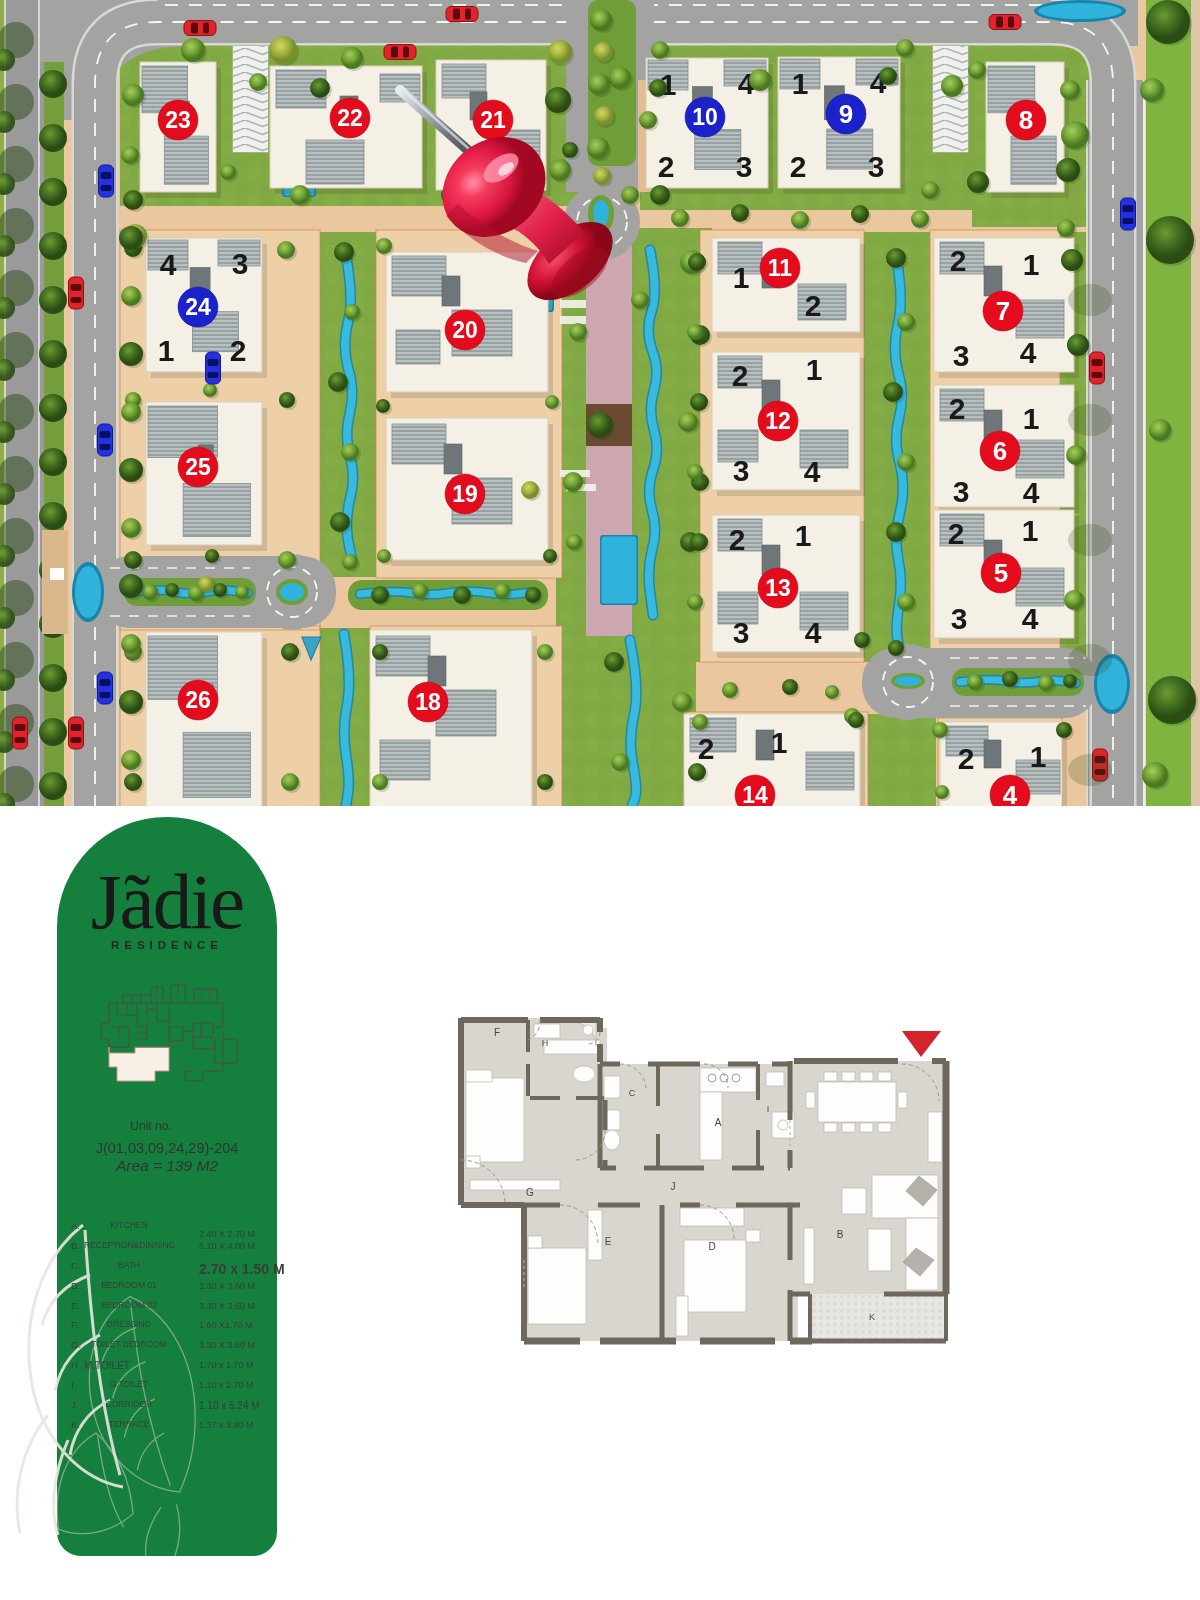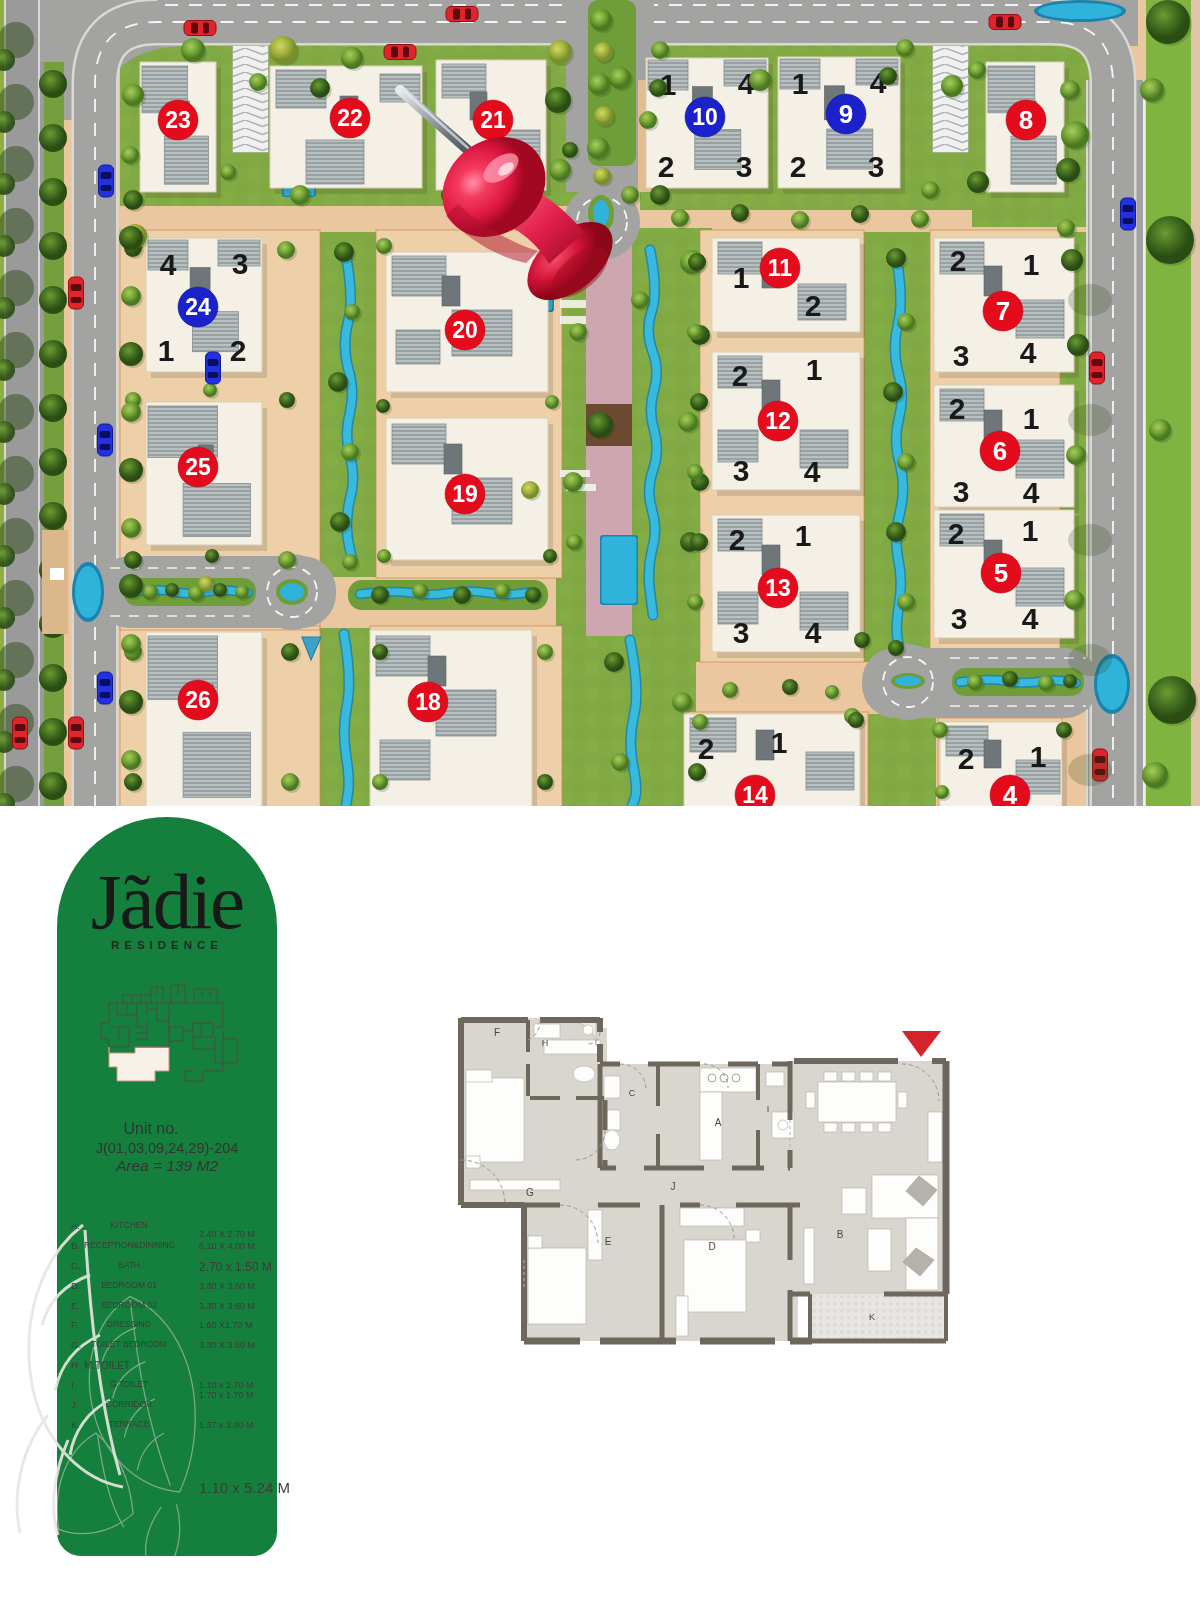--- a/index.html
+++ b/index.html
@@ -812,54 +812,54 @@
 </svg>
 </div>
 <svg width="120" height="330" viewBox="0 0 120 330" style="position:absolute;left:8px;top:1205px">
 <g fill="none" stroke="#e9e6e1" stroke-width="3" opacity="0.9">
 <path d="M 75,20 C 30,55 12,120 25,185 C 38,240 75,275 115,282"></path>
 <path d="M 77,25 C 82,110 92,200 112,270"></path>
 <path d="M 82,70 C 55,80 40,98 34,120 M 92,130 C 66,142 52,162 47,186 M 102,195 C 80,206 66,226 62,250"></path>
 <path d="M 40,210 C 12,245 4,290 12,328 M 60,235 C 45,270 42,305 50,330"></path>
 </g>
 </svg>
-    <div style="position:absolute;left:57px;top:1120px;width:188px;text-align:center;font-size:16px;color:#333;">Unit no.</div>
+    <div style="position:absolute;left:57px;top:1120px;width:188px;text-align:center;font-size:12px;color:#333;">Unit no.</div>
 <div style="position:absolute;left:47px;top:1140px;width:240px;text-align:center;font-size:14.5px;color:#333;">J(01,03,09,24,29)-204</div>
 <div style="position:absolute;left:57px;top:1157px;width:220px;text-align:center;font-size:15.5px;color:#333;font-style:italic;">Area = 139 M2</div>
 <div style="position:absolute;left:57px;top:1215px;width:220px;height:245px;"></div>
 <div style="position:absolute;left:71px;top:1221px;width:14px;font-size:9.5px;color:#3b3b3b;">A.</div>
     <div style="position:absolute;left:84px;top:1221px;width:90px;text-align:center;font-size:8.5px;color:#3b3b3b;">KITCHEN</div>
     <div style="position:absolute;left:199px;top:1221px;font-size:9px;color:#3b3b3b;margin-top:8px;">2.40 X 2.70 M</div>
     <div style="position:absolute;left:71px;top:1241px;width:14px;font-size:9.5px;color:#3b3b3b;">B.</div>
     <div style="position:absolute;left:84px;top:1241px;width:90px;text-align:center;font-size:8.5px;color:#3b3b3b;">RECEPTION&amp;DINNING</div>
     <div style="position:absolute;left:199px;top:1241px;font-size:9px;color:#3b3b3b;">6.10 X 4.00 M</div>
     <div style="position:absolute;left:71px;top:1261px;width:14px;font-size:9.5px;color:#3b3b3b;">C.</div>
     <div style="position:absolute;left:84px;top:1261px;width:90px;text-align:center;font-size:8.5px;color:#3b3b3b;">BATH</div>
-    <div style="position:absolute;left:199px;top:1261px;font-size:12px;color:#3b3b3b;">2.70 x 1.50 M</div>
+    <div style="position:absolute;left:199px;top:1261px;font-size:14px;color:#3b3b3b;font-weight:bold;">2.70 x 1.50 M</div>
     <div style="position:absolute;left:71px;top:1281px;width:14px;font-size:9.5px;color:#3b3b3b;">D.</div>
     <div style="position:absolute;left:84px;top:1281px;width:90px;text-align:center;font-size:8.5px;color:#3b3b3b;">BEDROOM 01</div>
     <div style="position:absolute;left:199px;top:1281px;font-size:9px;color:#3b3b3b;">3.30 X 3.60 M</div>
     <div style="position:absolute;left:71px;top:1301px;width:14px;font-size:9.5px;color:#3b3b3b;">E.</div>
     <div style="position:absolute;left:84px;top:1301px;width:90px;text-align:center;font-size:8.5px;color:#3b3b3b;">BEDROOM 02</div>
     <div style="position:absolute;left:199px;top:1301px;font-size:9px;color:#3b3b3b;">3.30 X 3.60 M</div>
     <div style="position:absolute;left:71px;top:1320px;width:14px;font-size:9.5px;color:#3b3b3b;">F.</div>
     <div style="position:absolute;left:84px;top:1320px;width:90px;text-align:center;font-size:8.5px;color:#3b3b3b;">DRESSING</div>
     <div style="position:absolute;left:199px;top:1320px;font-size:9px;color:#3b3b3b;">1.60 X1.70 M</div>
     <div style="position:absolute;left:71px;top:1340px;width:14px;font-size:9.5px;color:#3b3b3b;">G.</div>
     <div style="position:absolute;left:84px;top:1340px;width:90px;text-align:center;font-size:8.5px;color:#3b3b3b;">TOILET BEDROOM</div>
     <div style="position:absolute;left:199px;top:1340px;font-size:9px;color:#3b3b3b;">3.30 X 3.60 M</div>
     <div style="position:absolute;left:71px;top:1360px;width:14px;font-size:9.5px;color:#3b3b3b;">H</div>
     <div style="position:absolute;left:84px;top:1360px;width:90px;text-align:left;font-size:10px;color:#3b3b3b;">M.TOILET</div>
-    <div style="position:absolute;left:199px;top:1360px;font-size:9px;color:#3b3b3b;margin-top:30px;">1.70 x 1.70 M</div>
+    <div style="position:absolute;left:199px;top:1360px;font-size:9px;color:#3b3b3b;">1.70 x 1.70 M</div>
     <div style="position:absolute;left:71px;top:1380px;width:14px;font-size:9.5px;color:#3b3b3b;">I.</div>
     <div style="position:absolute;left:84px;top:1380px;width:90px;text-align:center;font-size:8.5px;color:#3b3b3b;">G.TOILET</div>
     <div style="position:absolute;left:199px;top:1380px;font-size:9px;color:#3b3b3b;">1.10 x 2.70 M</div>
     <div style="position:absolute;left:71px;top:1400px;width:14px;font-size:9.5px;color:#3b3b3b;">J.</div>
     <div style="position:absolute;left:84px;top:1400px;width:90px;text-align:center;font-size:8.5px;color:#3b3b3b;">CORRIDOR</div>
-    <div style="position:absolute;left:199px;top:1479px;font-size:15px;color:#3b3b3b;">1.10 x 5.24 M</div>
+    <div style="position:absolute;left:199px;top:1400px;font-size:10px;color:#3b3b3b;">1.10 x 5.24 M</div>
     <div style="position:absolute;left:71px;top:1420px;width:14px;font-size:9.5px;color:#3b3b3b;">K.</div>
     <div style="position:absolute;left:84px;top:1420px;width:90px;text-align:center;font-size:8.5px;color:#3b3b3b;">TERRACE</div>
     <div style="position:absolute;left:199px;top:1420px;font-size:9px;color:#3b3b3b;">1.37 x 3.90 M</div>
 <svg width="560" height="380" viewBox="440 1000 560 380" style="position:absolute;left:440px;top:1000px">
       <defs>
         <pattern id="terr" width="7" height="7" patternUnits="userSpaceOnUse">
           <rect width="7" height="7" fill="#e8e6e2"></rect>
           <rect width="3.5" height="3.5" fill="#dddbd6"></rect>
         </pattern>
       </defs>

